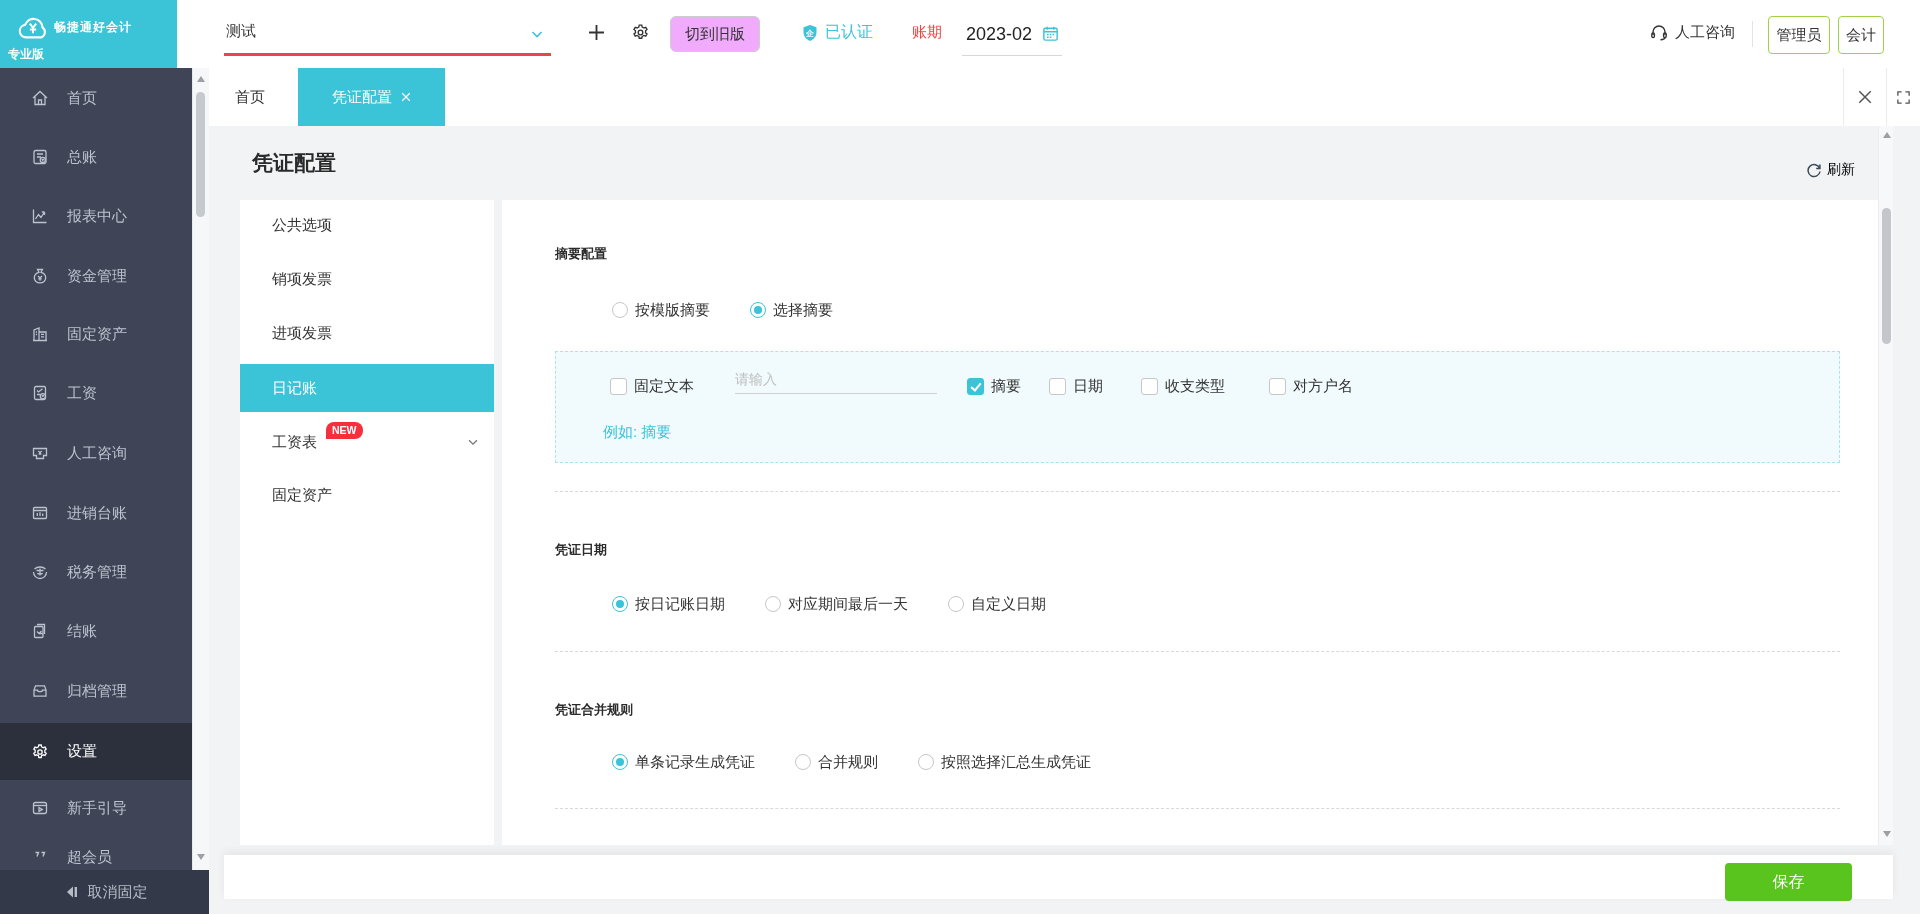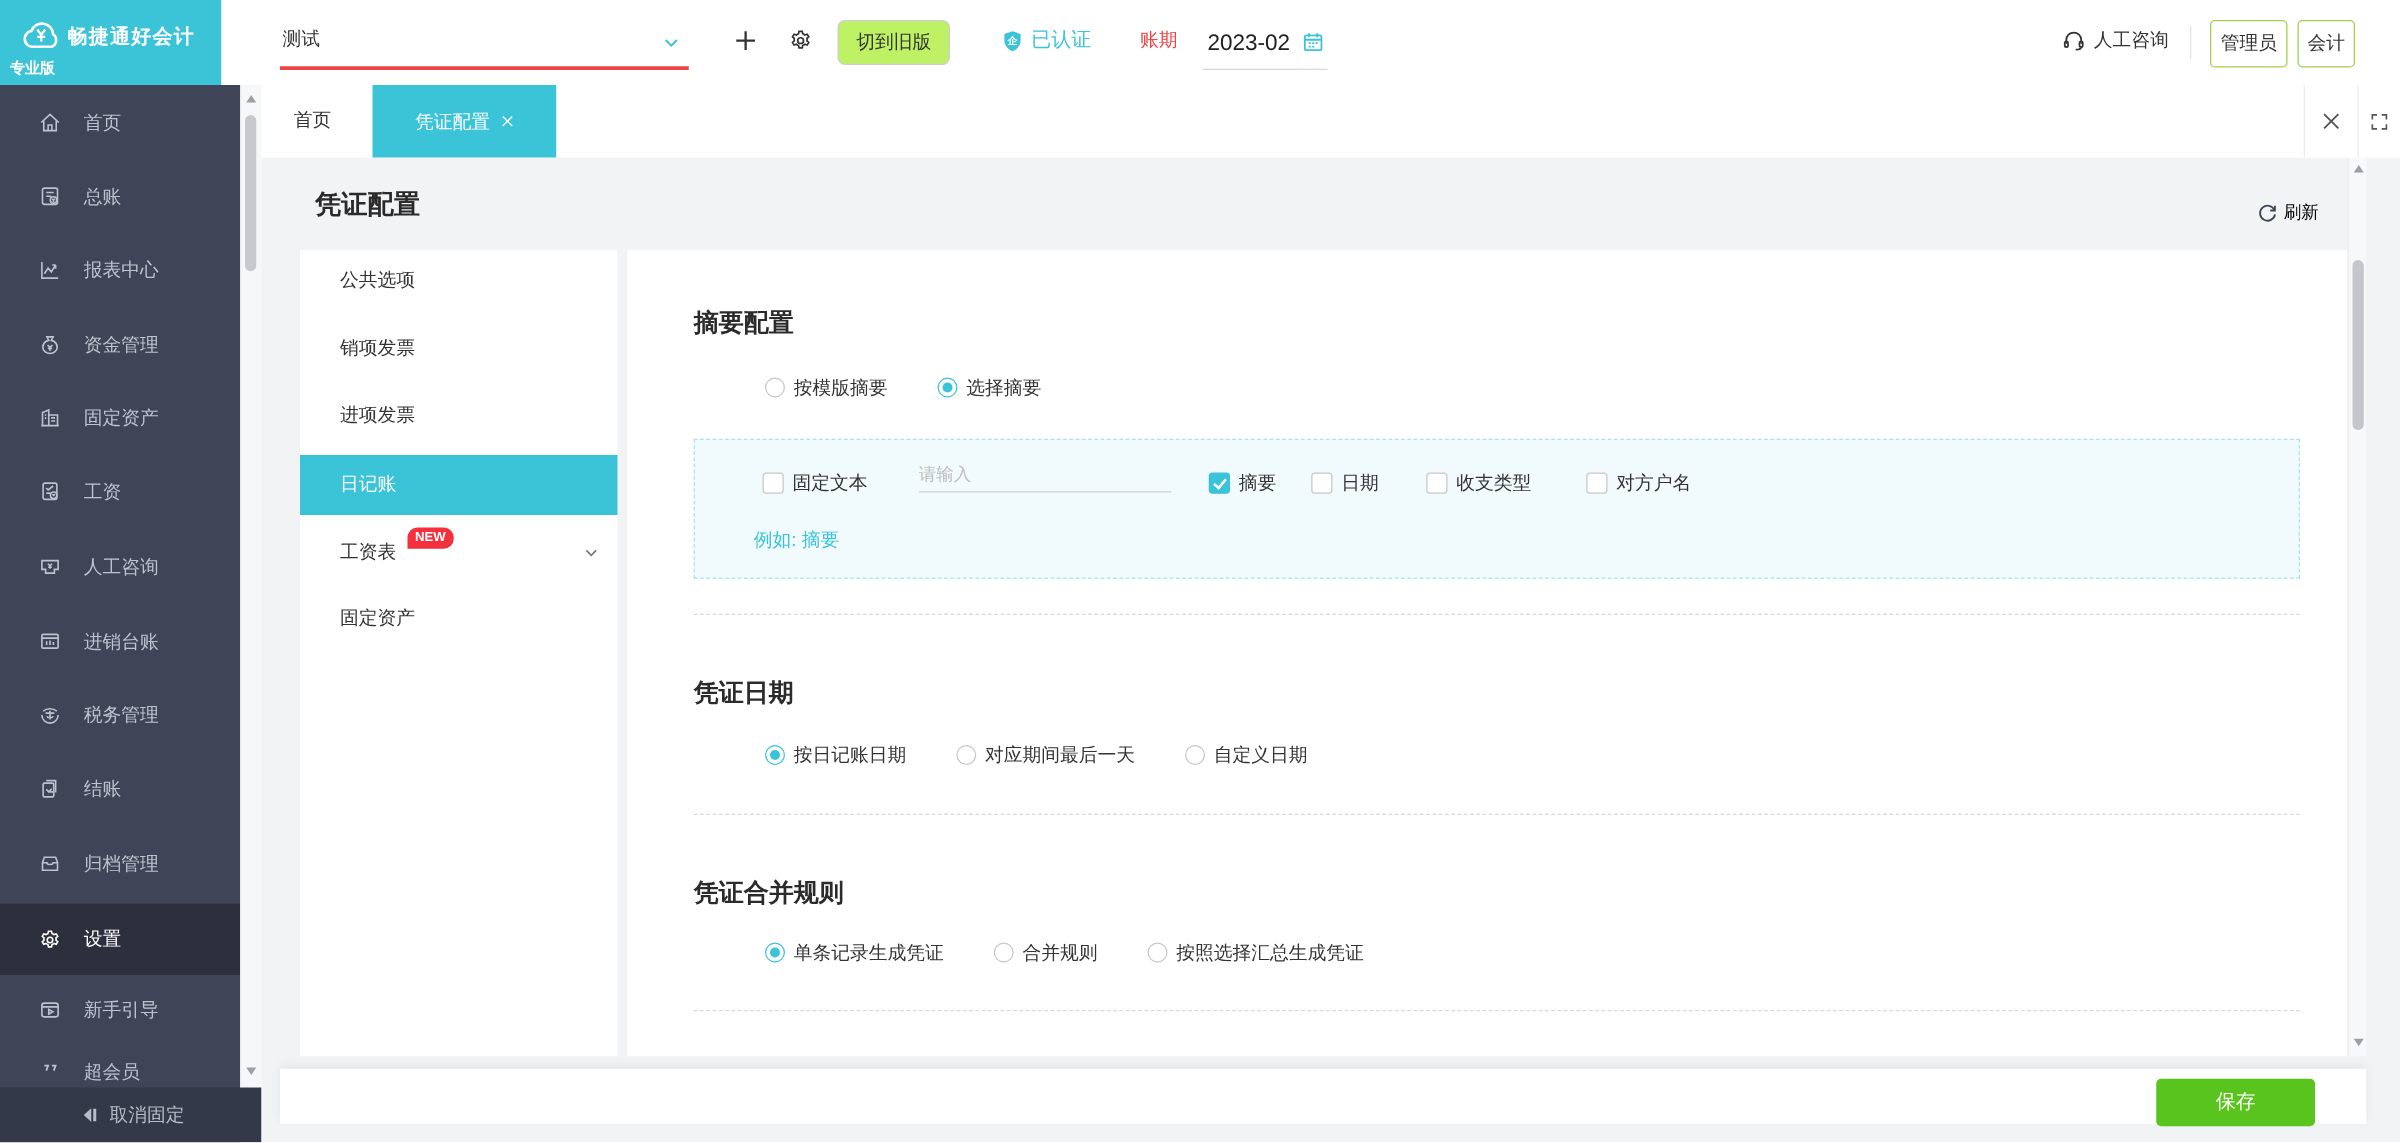--- a/index.html
+++ b/index.html
@@ -7,29 +7,29 @@
   }
   *{margin:0;padding:0;box-sizing:border-box;}
   html,body{background:#fff;}
   body{font-family:"Liberation Sans","DejaVu Sans",sans-serif;color:#333;}
   .stage{position:relative;width:1920px;height:914px;overflow:hidden;background:#fff;}
 
   
   .hdr{position:absolute;left:0;top:0;width:1920px;height:68px;background:#fff;z-index:30;}
   .logo-block{position:absolute;left:0;top:0;width:177px;height:68px;background:var(--accent);color:#fff;}
   .logo-icon{position:absolute;left:14px;top:11px;}
-  .logo-name{position:absolute;left:54px;top:19px;font-size:16px;font-weight:700;letter-spacing:1px;white-space:nowrap;}
+  .logo-name{position:absolute;left:54px;top:19px;font-size:12px;font-weight:700;letter-spacing:1px;white-space:nowrap;}
   .logo-edition{position:absolute;left:8px;top:46px;font-size:12px;font-weight:700;}
   .ws{position:absolute;left:224px;top:12px;width:327px;height:44px;border-bottom:3px solid #ef4444;cursor:pointer;text-decoration:underline;}
   .ws-label{position:absolute;left:2px;top:10px;font-size:15px;color:#333;}
   .ws-chevron{position:absolute;right:6px;top:14px;color:var(--accent);}
   .hdr-ico{position:absolute;color:#333;cursor:pointer;}
   .plus{left:585px;top:21px;}
   .gear{left:630px;top:22px;}
-  .switch-old{position:absolute;left:670px;top:16px;width:90px;height:36px;border:1px solid #cdcdcd;border-radius:6px;font-size:15px;color:#333;text-align:center;line-height:34px;background:#bef264;cursor:pointer;}
+  .switch-old{position:absolute;left:670px;top:16px;width:90px;height:36px;border:1px solid #cdcdcd;border-radius:6px;font-size:15px;color:#333;text-align:center;line-height:34px;background:#f0abfc;cursor:pointer;}
   .cert{position:absolute;left:800px;top:22px;display:flex;align-items:center;gap:5px;color:var(--accent);font-size:16px;cursor:pointer;}
   .period-label{position:absolute;left:912px;top:23px;font-size:15px;color:#ef4444;}
   .period-box{position:absolute;left:962px;top:13px;width:100px;height:43px;border-bottom:1px solid #d8d8d8;cursor:pointer;}
   .period-value{position:absolute;left:4px;top:11px;font-size:18px;color:#222;}
   .period-cal{position:absolute;right:2px;top:11px;color:var(--accent);}
   .support{position:absolute;left:1649px;top:22px;display:flex;align-items:center;gap:6px;font-size:15px;color:#333;cursor:pointer;}
   .hdr-divider{position:absolute;left:1752px;top:21px;width:1px;height:26px;background:#e3e3e3;}
   .role-btn{position:absolute;top:16px;height:38px;border:1px solid #9fd045;border-radius:4px;background:#fff;font-size:15px;color:#333;text-align:center;line-height:36px;cursor:pointer;}
   .role-admin{left:1768px;width:62px;}
   .role-acct{left:1838px;width:46px;}
@@ -62,21 +62,21 @@
 
   
   .subnav{position:absolute;left:240px;top:200px;width:254px;height:645px;background:#fff;z-index:2;}
   .sn-item{position:absolute;left:0;width:254px;height:48px;line-height:48px;padding-left:32px;font-size:15px;color:#333;cursor:pointer;}
   .sn-item.active{background:var(--accent);color:#fff;}
   .new-badge{position:absolute;left:86px;top:4px;height:17px;line-height:16px;background:var(--red);color:#fff;font-size:10.5px;font-weight:700;padding:0 6px;border-radius:8px 8px 8px 0;}
   .sn-chevron{position:absolute;right:14px;top:17px;color:#777;line-height:0;}
 
   
   .main{position:absolute;left:502px;top:200px;width:1376px;height:645px;background:#fff;z-index:2;}
-  .sec-title{position:absolute;left:53px;font-size:20px;font-weight:700;color:#2b2b2b;}
+  .sec-title{position:absolute;left:53px;font-size:13px;font-weight:700;color:#2b2b2b;}
   .r-row{position:absolute;left:110px;display:flex;gap:40px;align-items:center;height:30px;}
   .radio{display:inline-flex;align-items:center;gap:7px;font-size:15px;color:#333;cursor:pointer;}
   .radio i{width:16px;height:16px;border:1px solid #c7c7c7;border-radius:50%;background:#fff;position:relative;flex:0 0 auto;}
   .radio.on i{border-color:var(--accent);}
   .radio.on i::after{content:"";position:absolute;left:3px;top:3px;width:8px;height:8px;border-radius:50%;background:var(--accent);}
   .cb{display:inline-flex;align-items:center;gap:7px;font-size:15px;color:#333;cursor:pointer;}
   .cb i{width:17px;height:17px;border:1px solid #c7c7c7;border-radius:3px;background:#fff;position:relative;flex:0 0 auto;}
   .cb.on i{background:var(--accent);border-color:var(--accent);}
   .cb.on i::after{content:"";position:absolute;left:5px;top:2px;width:4px;height:8px;border:solid #fff;border-width:0 2px 2px 0;transform:rotate(40deg);}
   .dash-box{position:absolute;left:53px;top:151px;width:1285px;height:112px;background:#f1fafd;border:1px dashed #abe2ef;}

